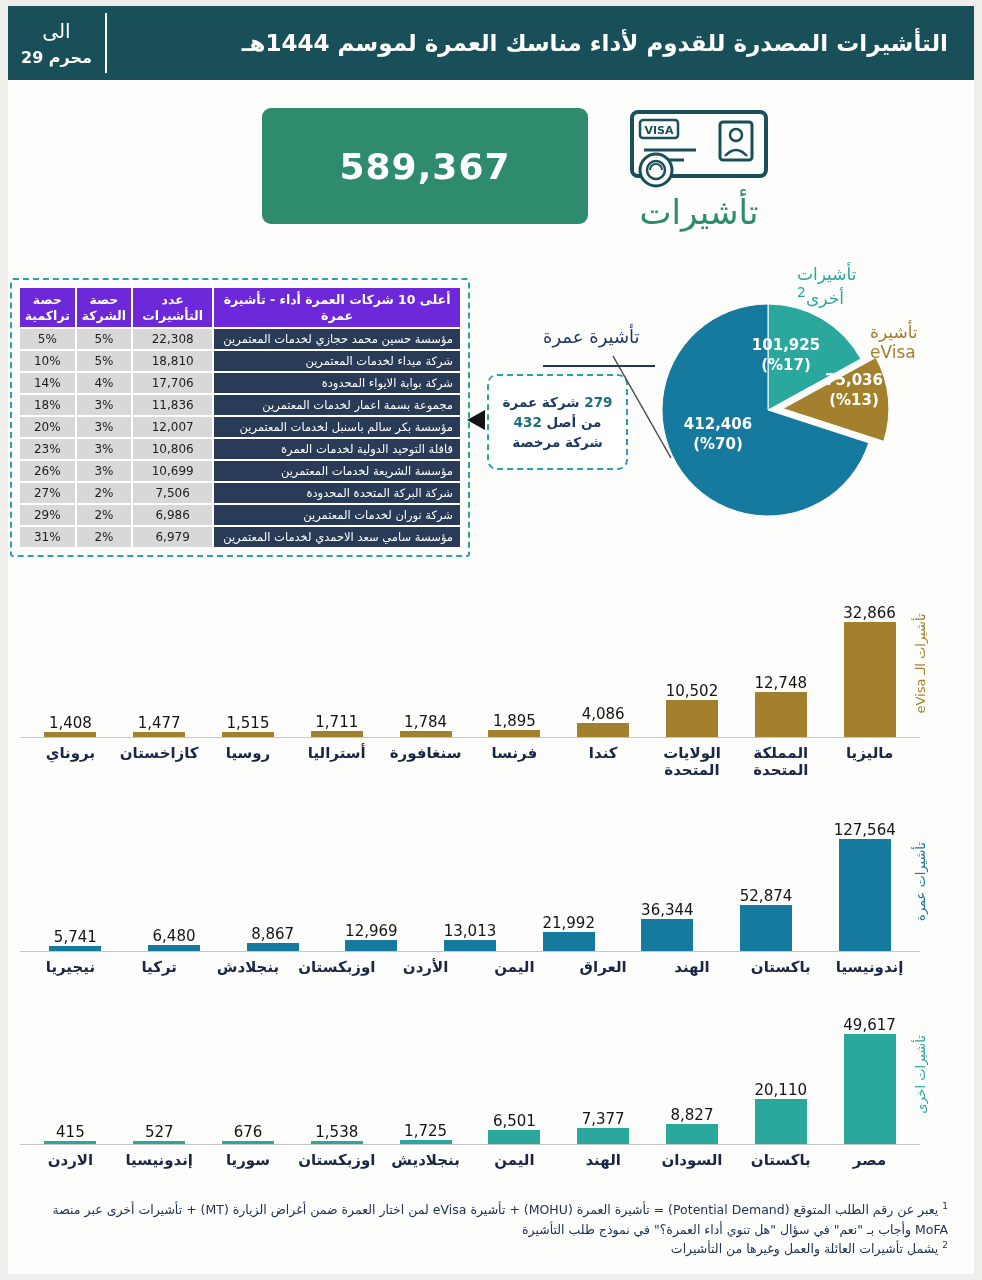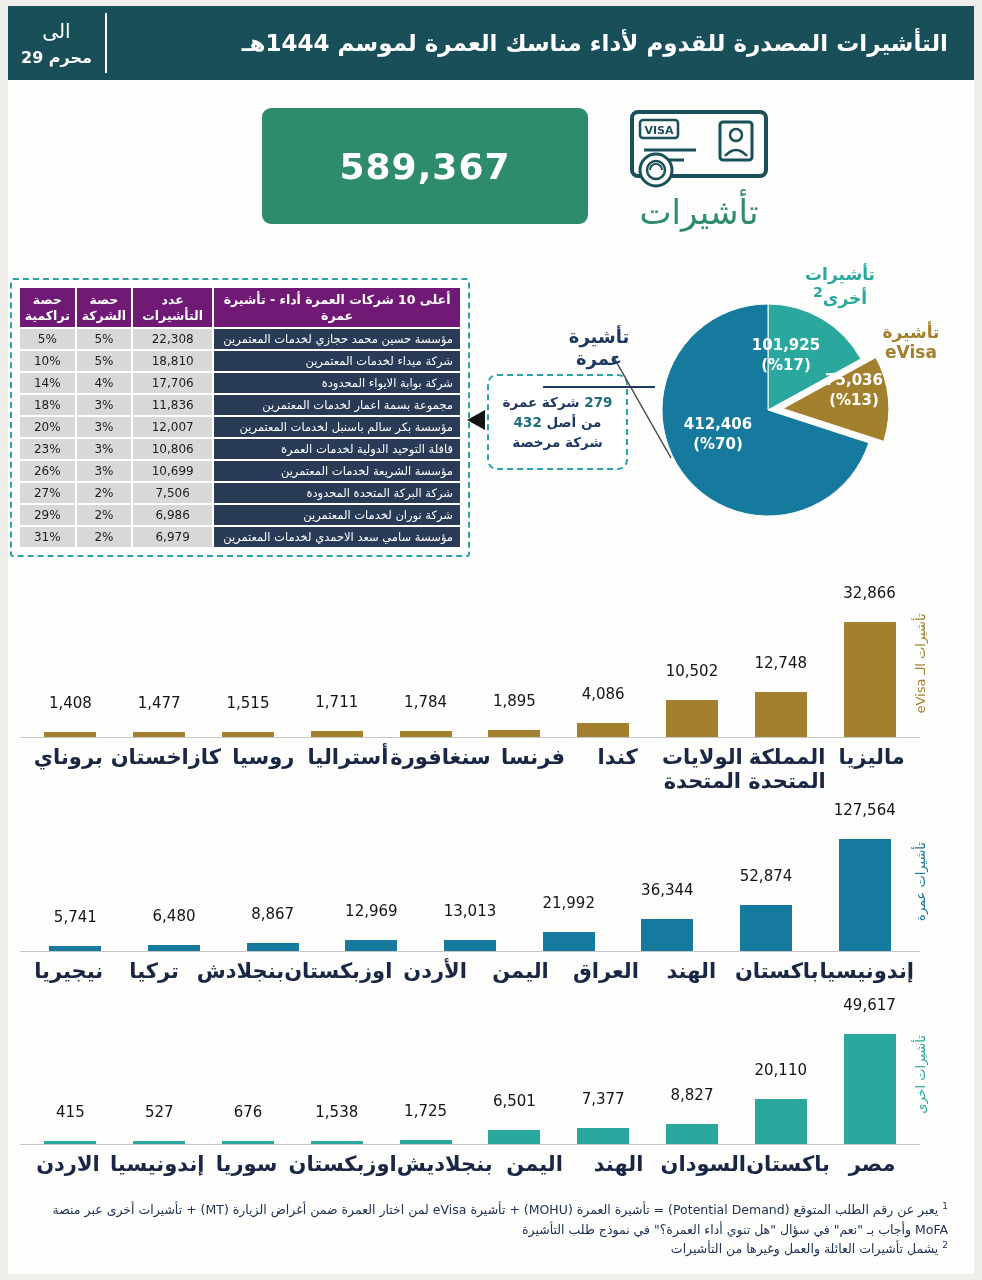--- a/index.html
+++ b/index.html
@@ -25,55 +25,55 @@
   .green-box .total { font-size:36px; font-weight:bold; letter-spacing:1px; }
   .green-box .tlabel { font-size:18px; }
   .visa-block { position:absolute; left:614px; top:100px; width:154px; text-align:center; }
   .visa-block svg { display:block; margin:0 auto; }
   .visa-brand { font-size:34px; font-weight:normal; color:#2e8b6d; }
 
   
   .table-wrap { position:absolute; left:2px; top:272px; width:460px; border:2px dashed #2aa3a8; border-radius:3px;
                 padding:6px; background:#fdfdfb; }
   table.companies { width:100%; border-collapse:collapse; direction:rtl; }
-  table.companies th { background:#701a75; color:#fff; font-size:12.5px; font-weight:bold; padding:4px 2px;
+  table.companies th { background:#6d28d9; color:#fff; font-size:12.5px; font-weight:bold; padding:4px 2px;
                        border:2px solid #fff; text-align:center; line-height:1.25; }
   table.companies td { border:2px solid #fff; }
   td.company-cell { background:#293b56; color:#fff; font-size:11.5px; padding:3px 7px; text-align:right; white-space:nowrap; }
   td.value-cell { background:#d8d8d8; color:#1d1d1d; font-size:12px; text-align:center; padding:3px 2px; }
   col.c-name { width:248px; } col.c-count { width:82px; } col.c-share { width:57px; } col.c-cum { width:57px; }
 
   
   .callout { position:absolute; left:479px; top:368px; width:141px; height:96px; background:#fff;
              border:2px dashed #2aa3a8; border-radius:10px; display:flex; flex-direction:column;
              align-items:center; justify-content:center; gap:4px; color:#1f3864; font-size:13.5px; font-weight:bold; }
   .callout .c-num { color:#1f6f7a; font-weight:bold; }
   .callout-arrow { position:absolute; left:459px; top:404px; width:0; height:0;
                    border-top:10px solid transparent; border-bottom:10px solid transparent; border-right:18px solid #141414; }
 
   
   .pie-wrap { position:absolute; left:615px; top:256px; width:345px; height:285px; }
   .pie-wrap svg.pie { position:absolute; left:0; top:0; }
   .pie-value { position:absolute; transform:translate(-50%,-50%); color:#fff; font-size:15px; font-weight:bold;
                text-align:center; line-height:1.3; white-space:nowrap; }
-  .pie-cat { position:absolute; font-weight:bold; text-align:center; line-height:1.2; }
+  .pie-cat { position:absolute; font-weight:normal; text-align:left; line-height:1.2; }
   .pie-cat.other { right:85px; top:2px; width:86px; color:#2aa89e; font-size:17px; }
   .pie-cat.evisa { right:16px; top:60px; width:82px; color:#a3802d; font-size:17px; }
   .pie-cat.umrah { left:-80px; top:64px; width:112px; color:#203864; font-size:18px;
                    border-bottom:2px solid #203864; padding-bottom:17px; }
   svg.connector { position:absolute; left:-14px; top:92px; pointer-events:none; }
 
   
   .barchart { position:absolute; left:12px; width:900px; }
   .barchart .bars { display:flex; direction:ltr; align-items:flex-end; border-bottom:1.5px solid #c6c6c6; padding:0 6px; }
-  .barchart .slot { flex:1; display:flex; flex-direction:column; align-items:center; gap:20px; }
+  .barchart .slot { flex:1; display:flex; flex-direction:column; align-items:center; gap:0; }
   .barchart .bval { font-size:15px; color:#141414; white-space:nowrap; }
   .barchart .bar { width:52px; }
   .barchart .labels { display:flex; direction:ltr; padding:0 6px; }
-  .barchart .cat { flex:1; text-align:center; font-size:21px; font-weight:bold; color:#1a2744;
+  .barchart .cat { flex:1; text-align:center; font-size:15px; font-weight:bold; color:#1a2744;
                    line-height:1.15; padding-top:7px; }
   .side-label { position:absolute; right:-75px; width:150px; text-align:center; transform:rotate(-90deg);
                 font-size:13px; white-space:nowrap; }
   #chart-evisa { top:582px; }  #chart-evisa .bars { height:150px; }  #chart-evisa .side-label { top:68px; }
   #chart-umrah { top:806px; }  #chart-umrah .bars { height:140px; }  #chart-umrah .side-label { top:62px; }
   #chart-other { top:999px; }  #chart-other .bars { height:140px; }  #chart-other .side-label { top:62px; }
 
   
   .footnotes { position:absolute; left:20px; right:26px; top:1194px; direction:rtl; text-align:right;
                color:#203354; font-size:12.5px; line-height:1.55; }

